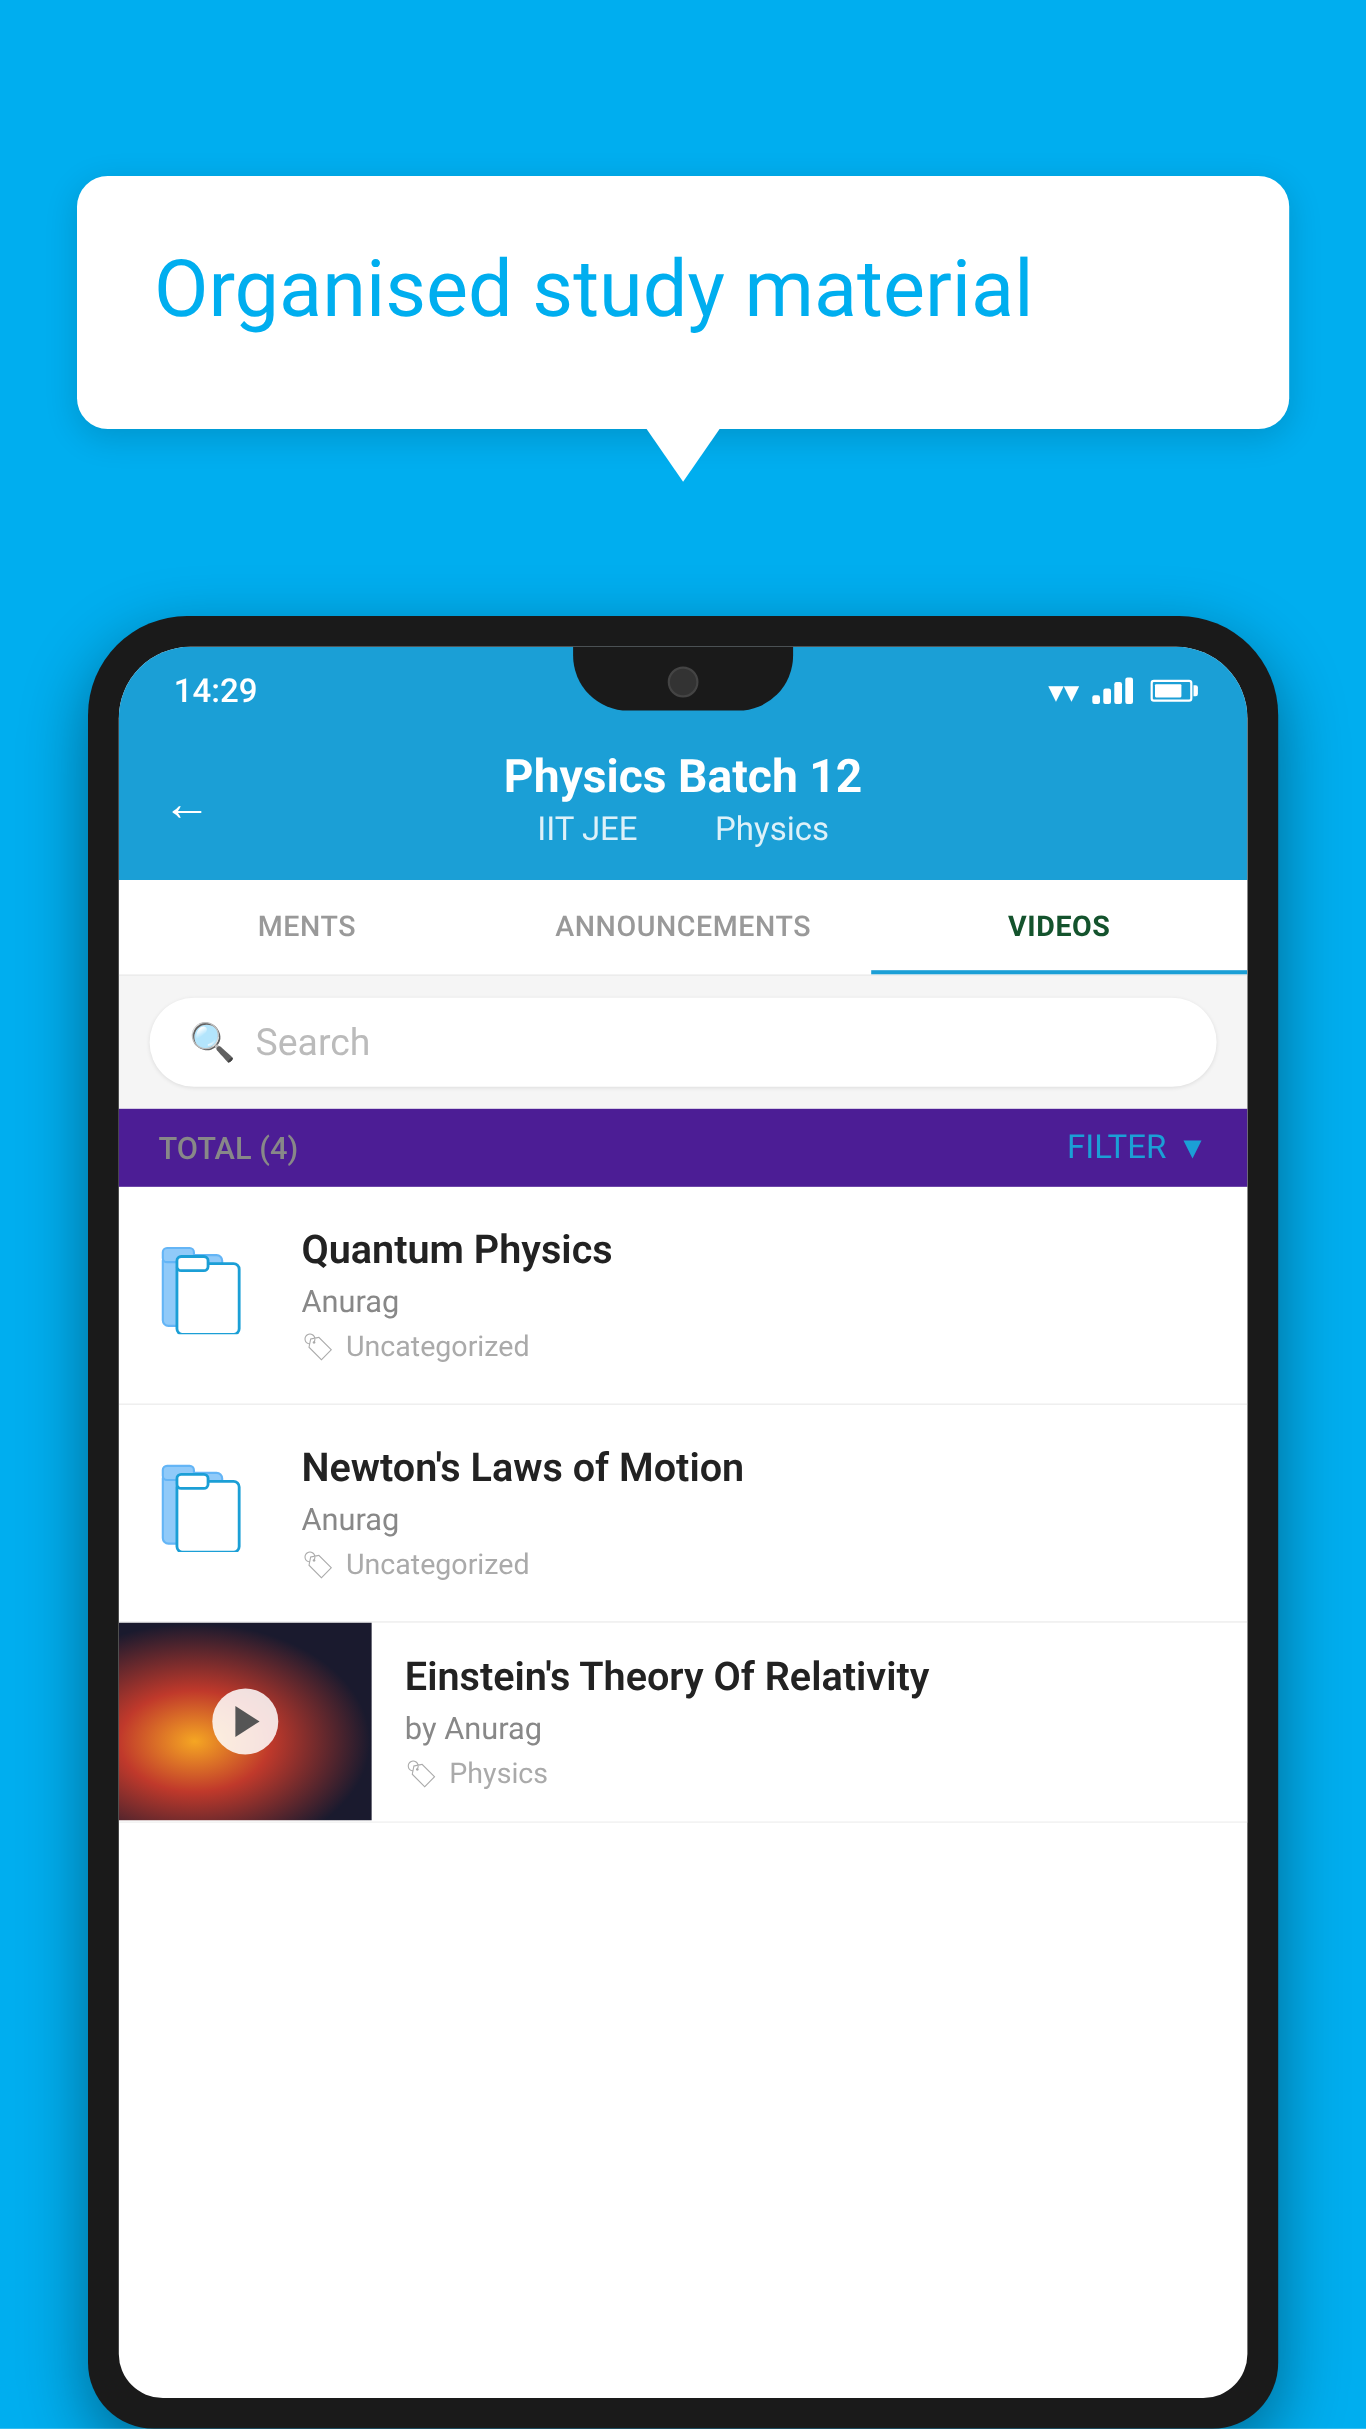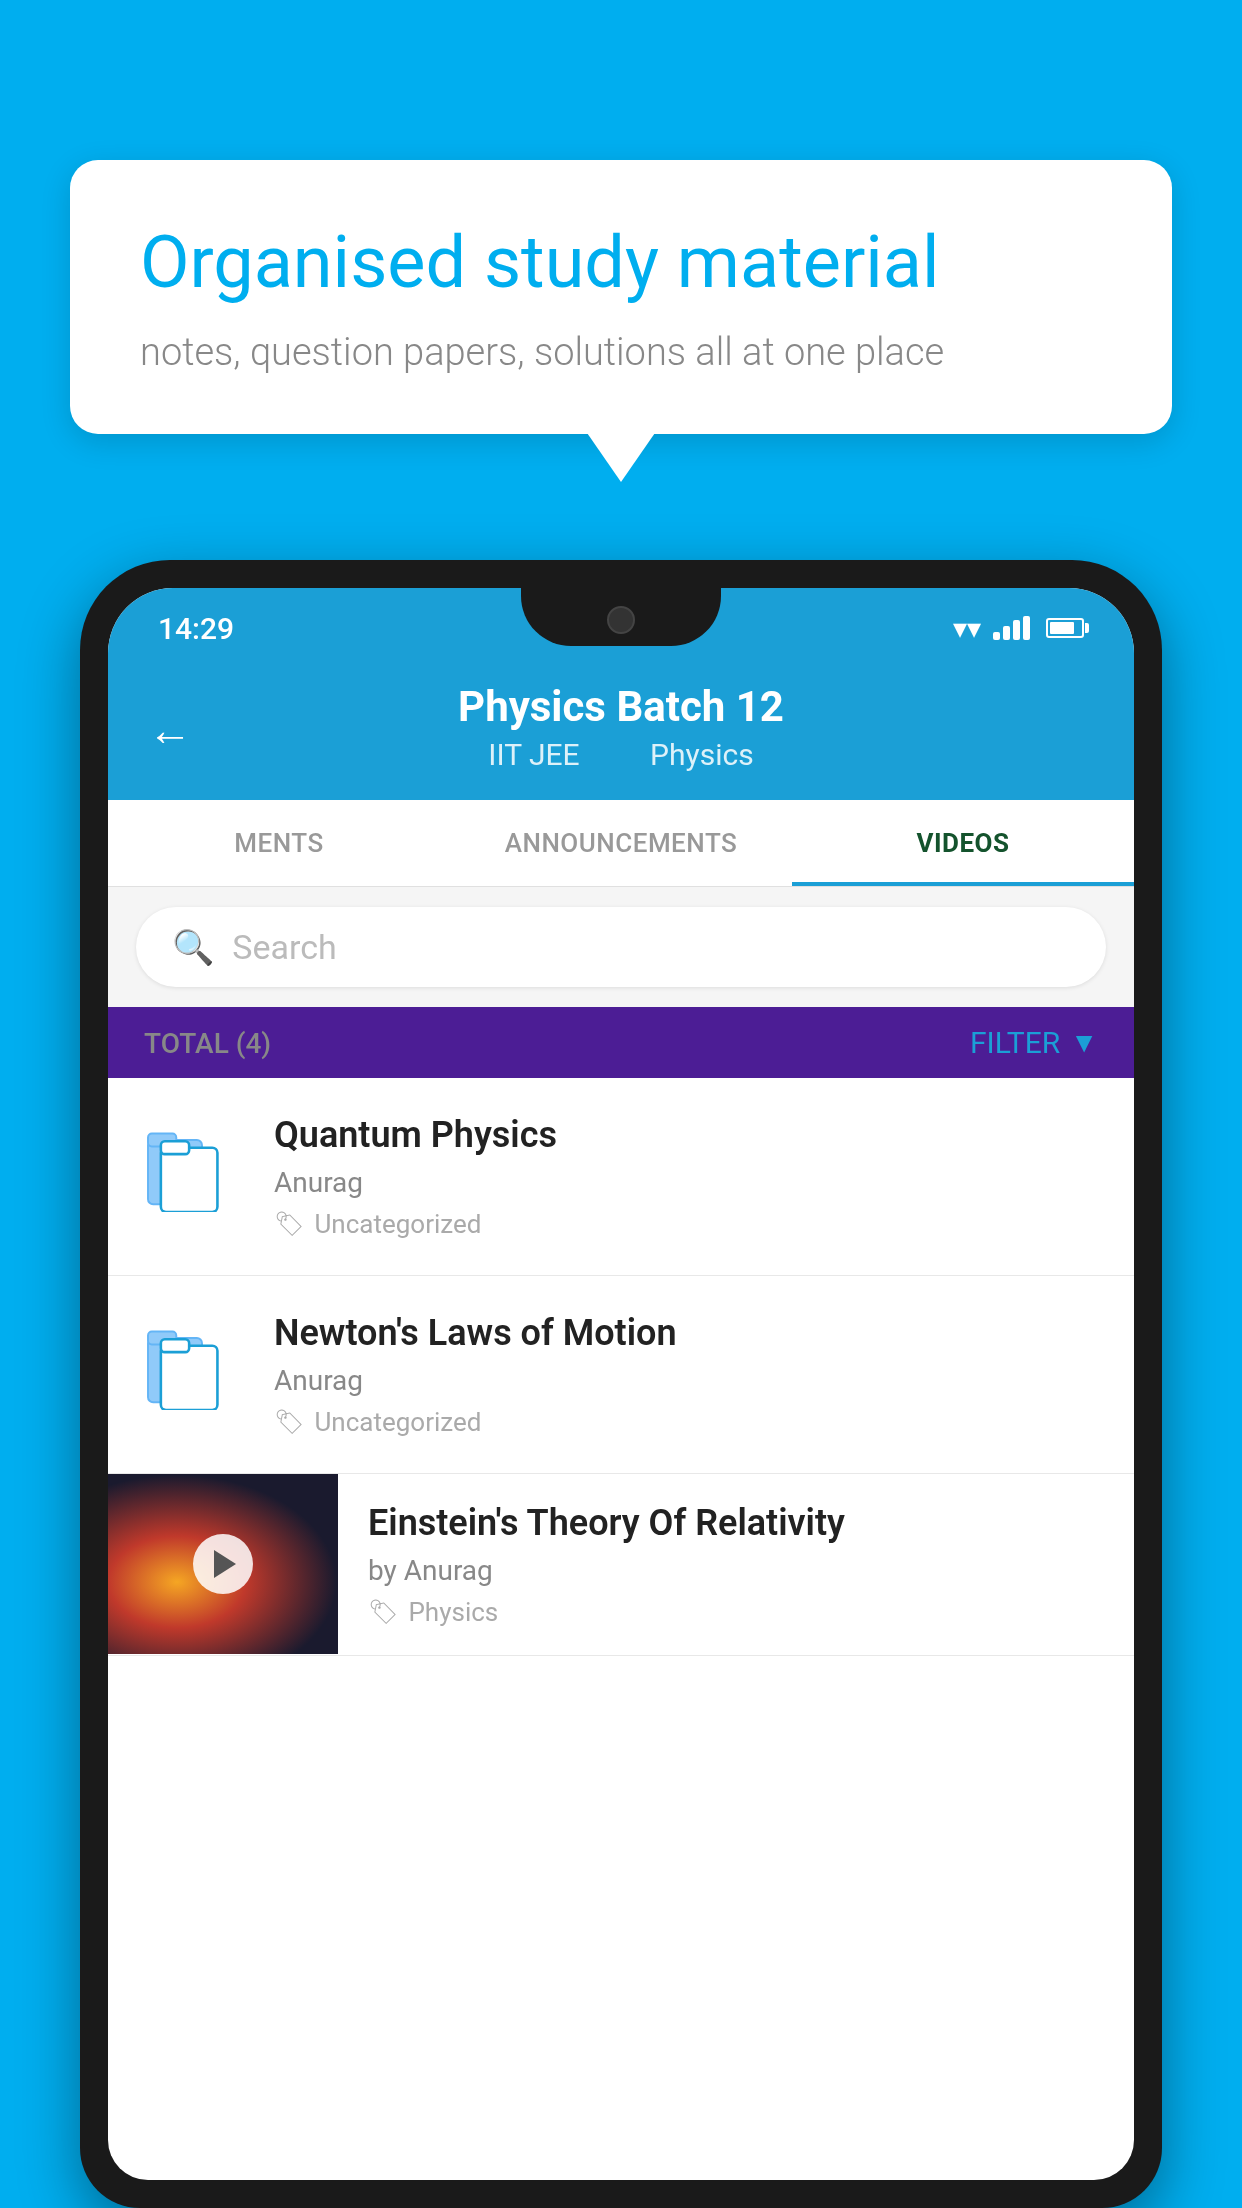--- a/index.html
+++ b/index.html
@@ -397,21 +397,20 @@
 
     .video-item-thumb .video-info {
       padding: 28px 30px;
     }
   </style>
 </head>
 <body>
 
 <div class="speech-bubble">
   <div class="bubble-title">Organised study material</div>
-  <div class="bubble-subtitle">notes, question papers, solutions all at one place</div>
 </div>
 
 <div class="phone-frame">
   <div class="phone-inner">
 
     <div class="phone-notch">
       <div class="notch-camera"></div>
     </div>
 
     <div class="status-bar">

